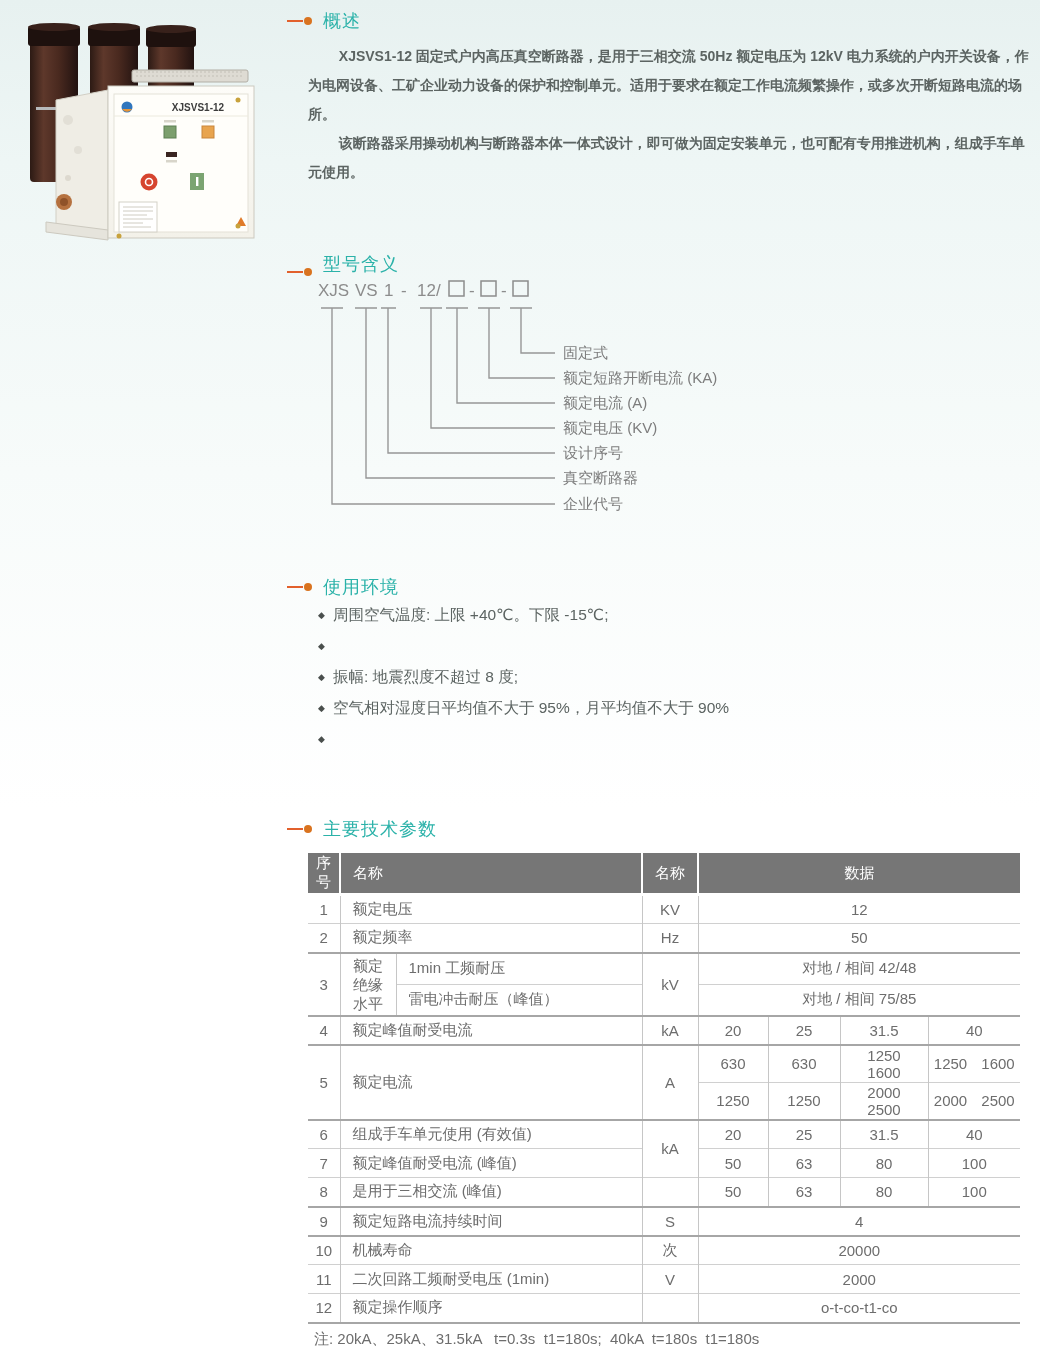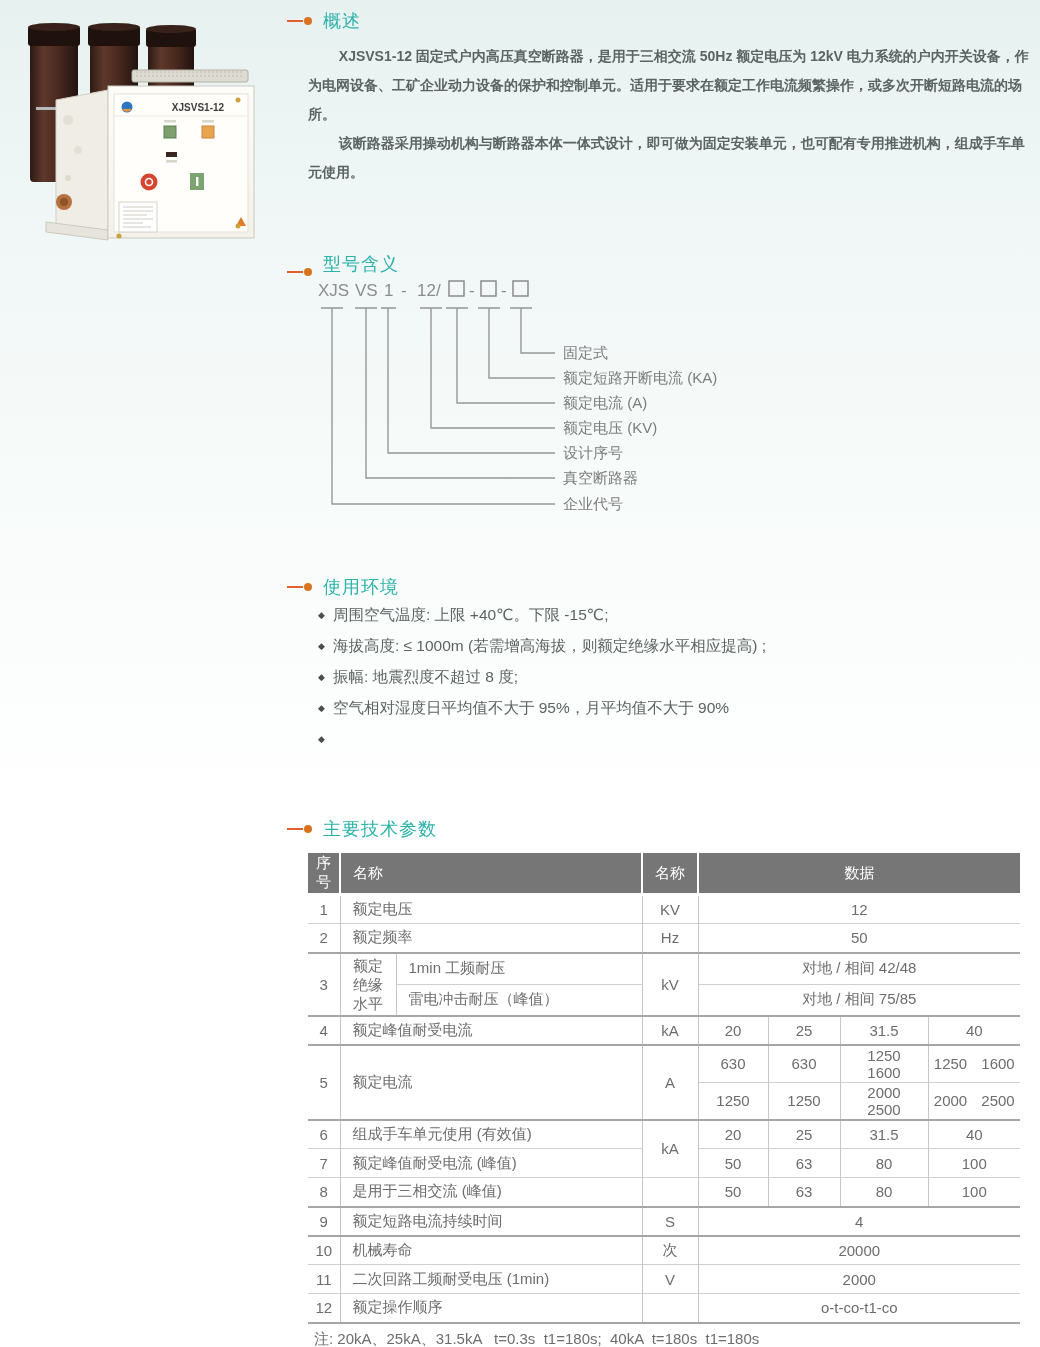--- a/index.html
+++ b/index.html
@@ -186,21 +186,20 @@
       </span>
     <span class="sec-title">使用环境</span>
   </div>
   <ul class="env-list">
     <li>
         <span class="diamond">◆</span>
         <span>周围空气温度: 上限 +40℃。下限 -15℃;</span>
       </li>
     <li>
         <span class="diamond">◆</span>
-        <span>海拔高度: ≤ 1000m (若需增高海拔，则额定绝缘水平相应提高) ;</span>
       </li>
     <li>
         <span class="diamond">◆</span>
         <span>振幅: 地震烈度不超过 8 度;</span>
       </li>
     <li>
         <span class="diamond">◆</span>
         <span>空气相对湿度日平均值不大于 95%，月平均值不大于 90%</span>
       </li>
     <li>

